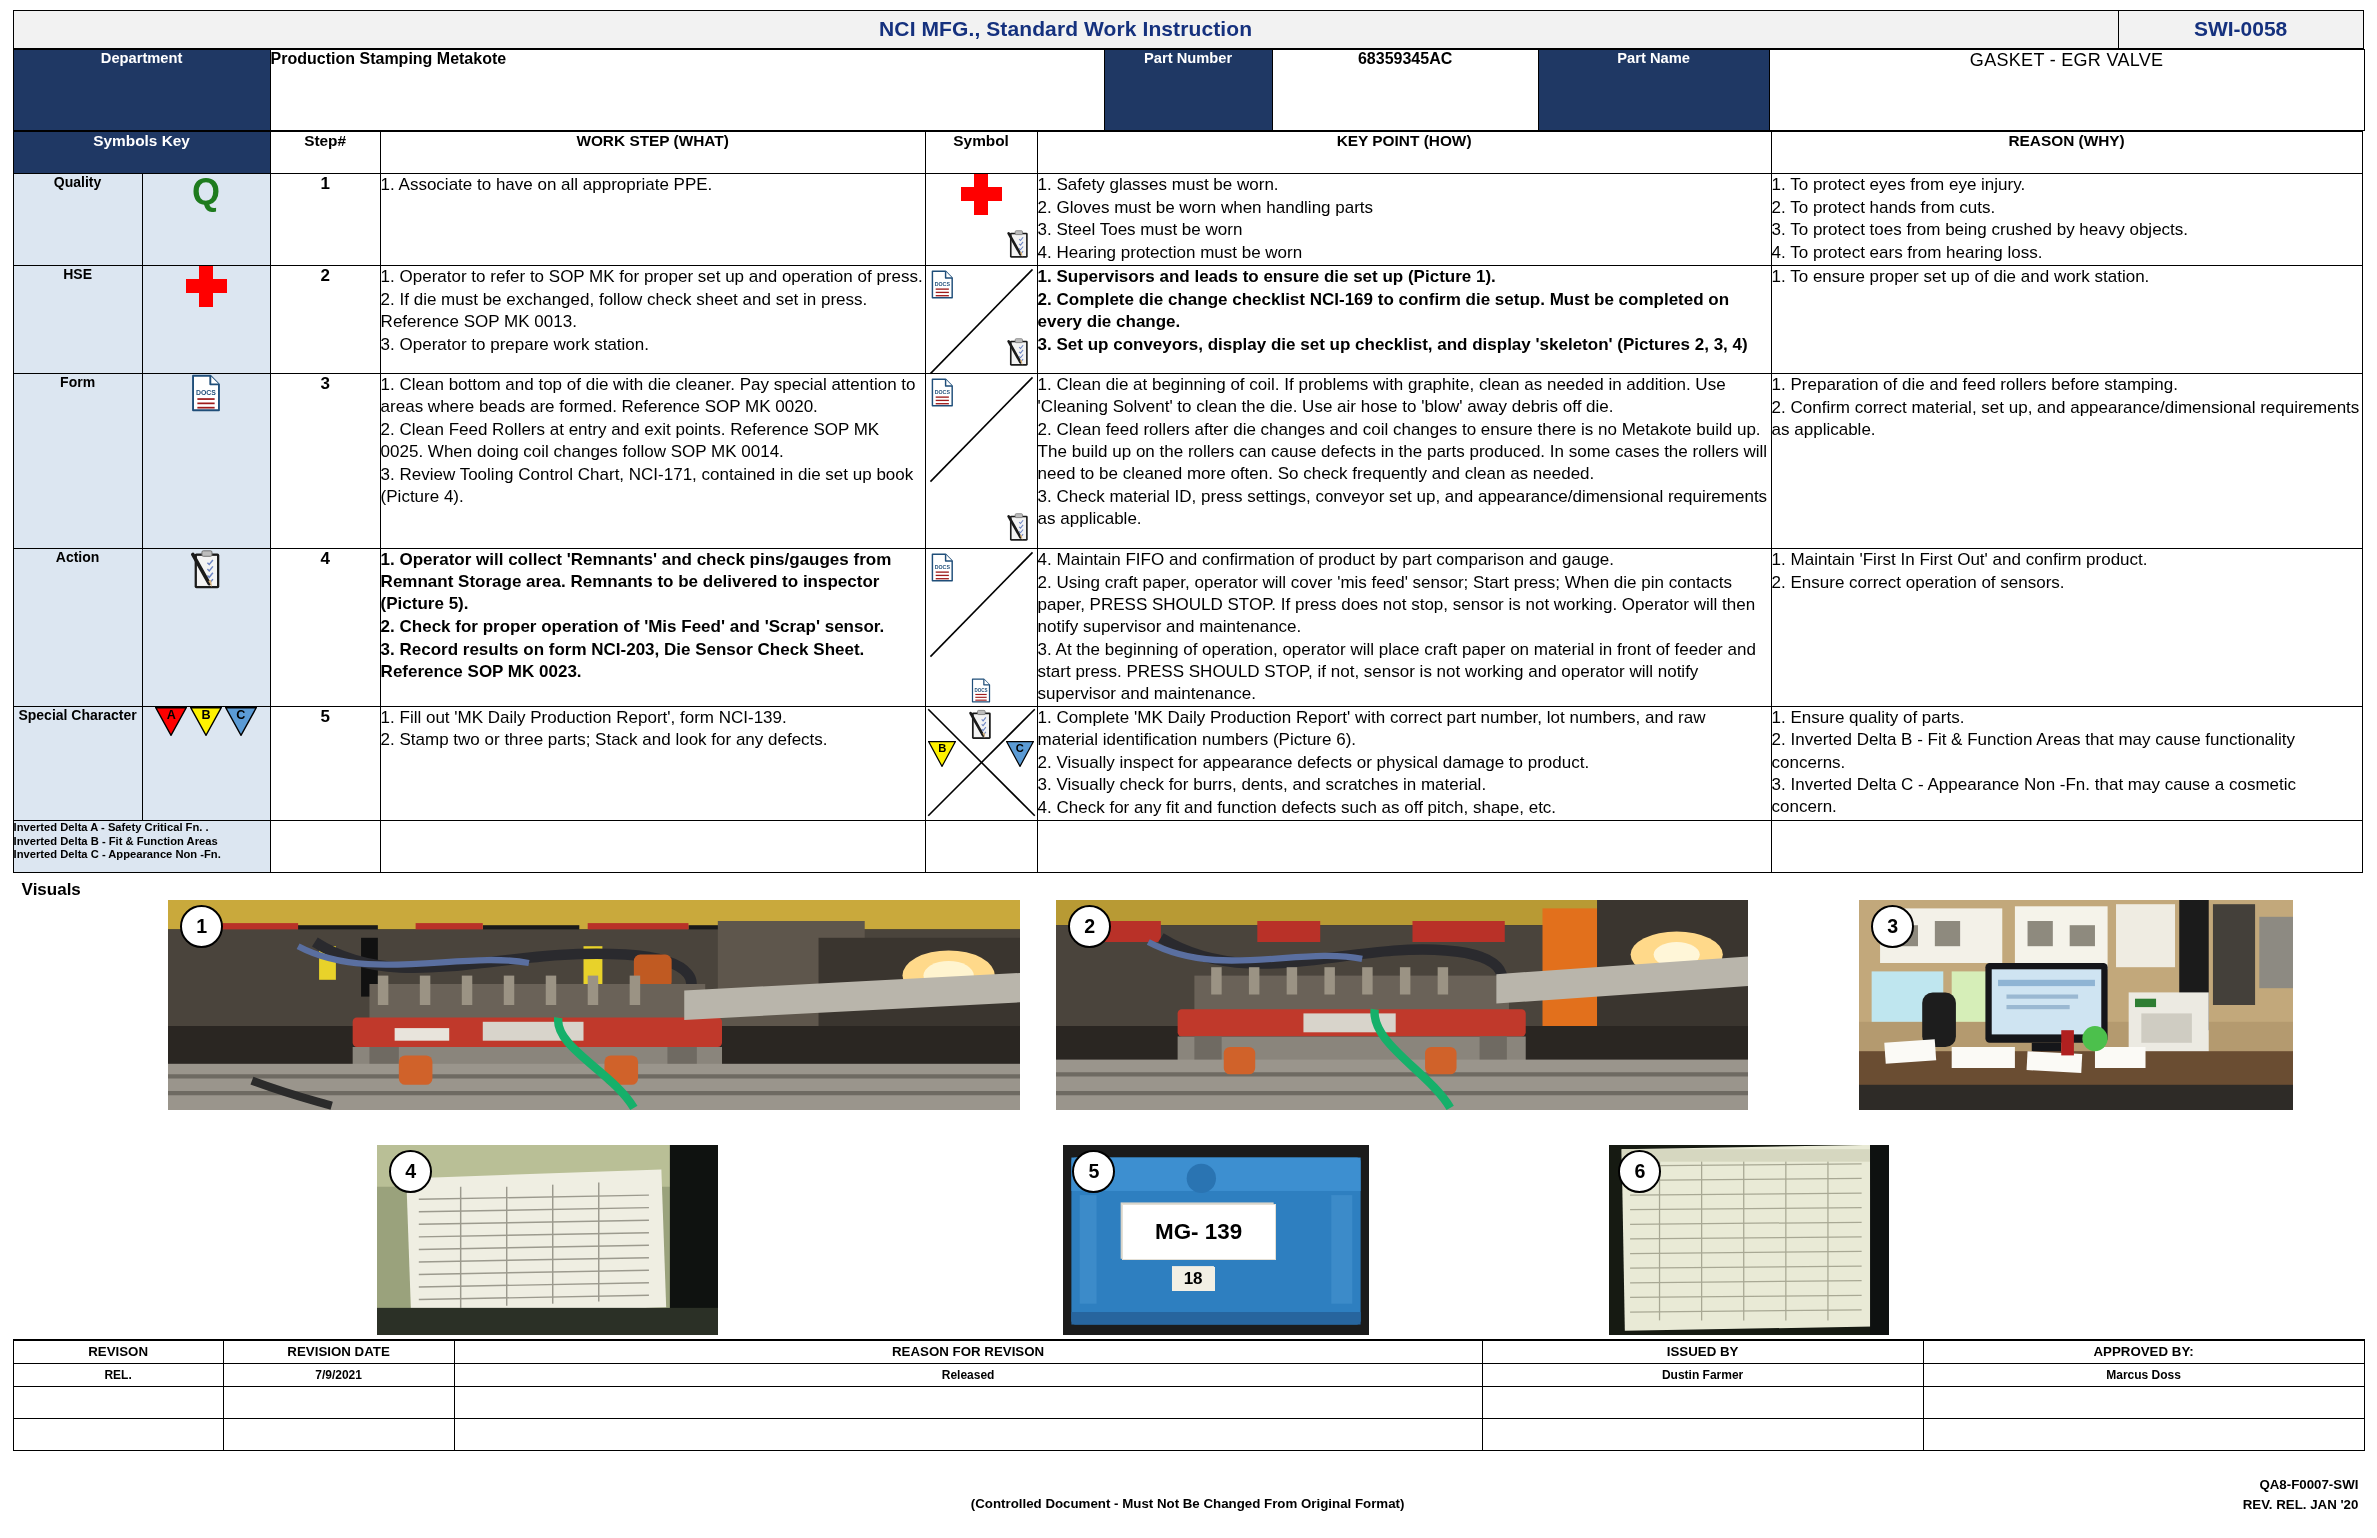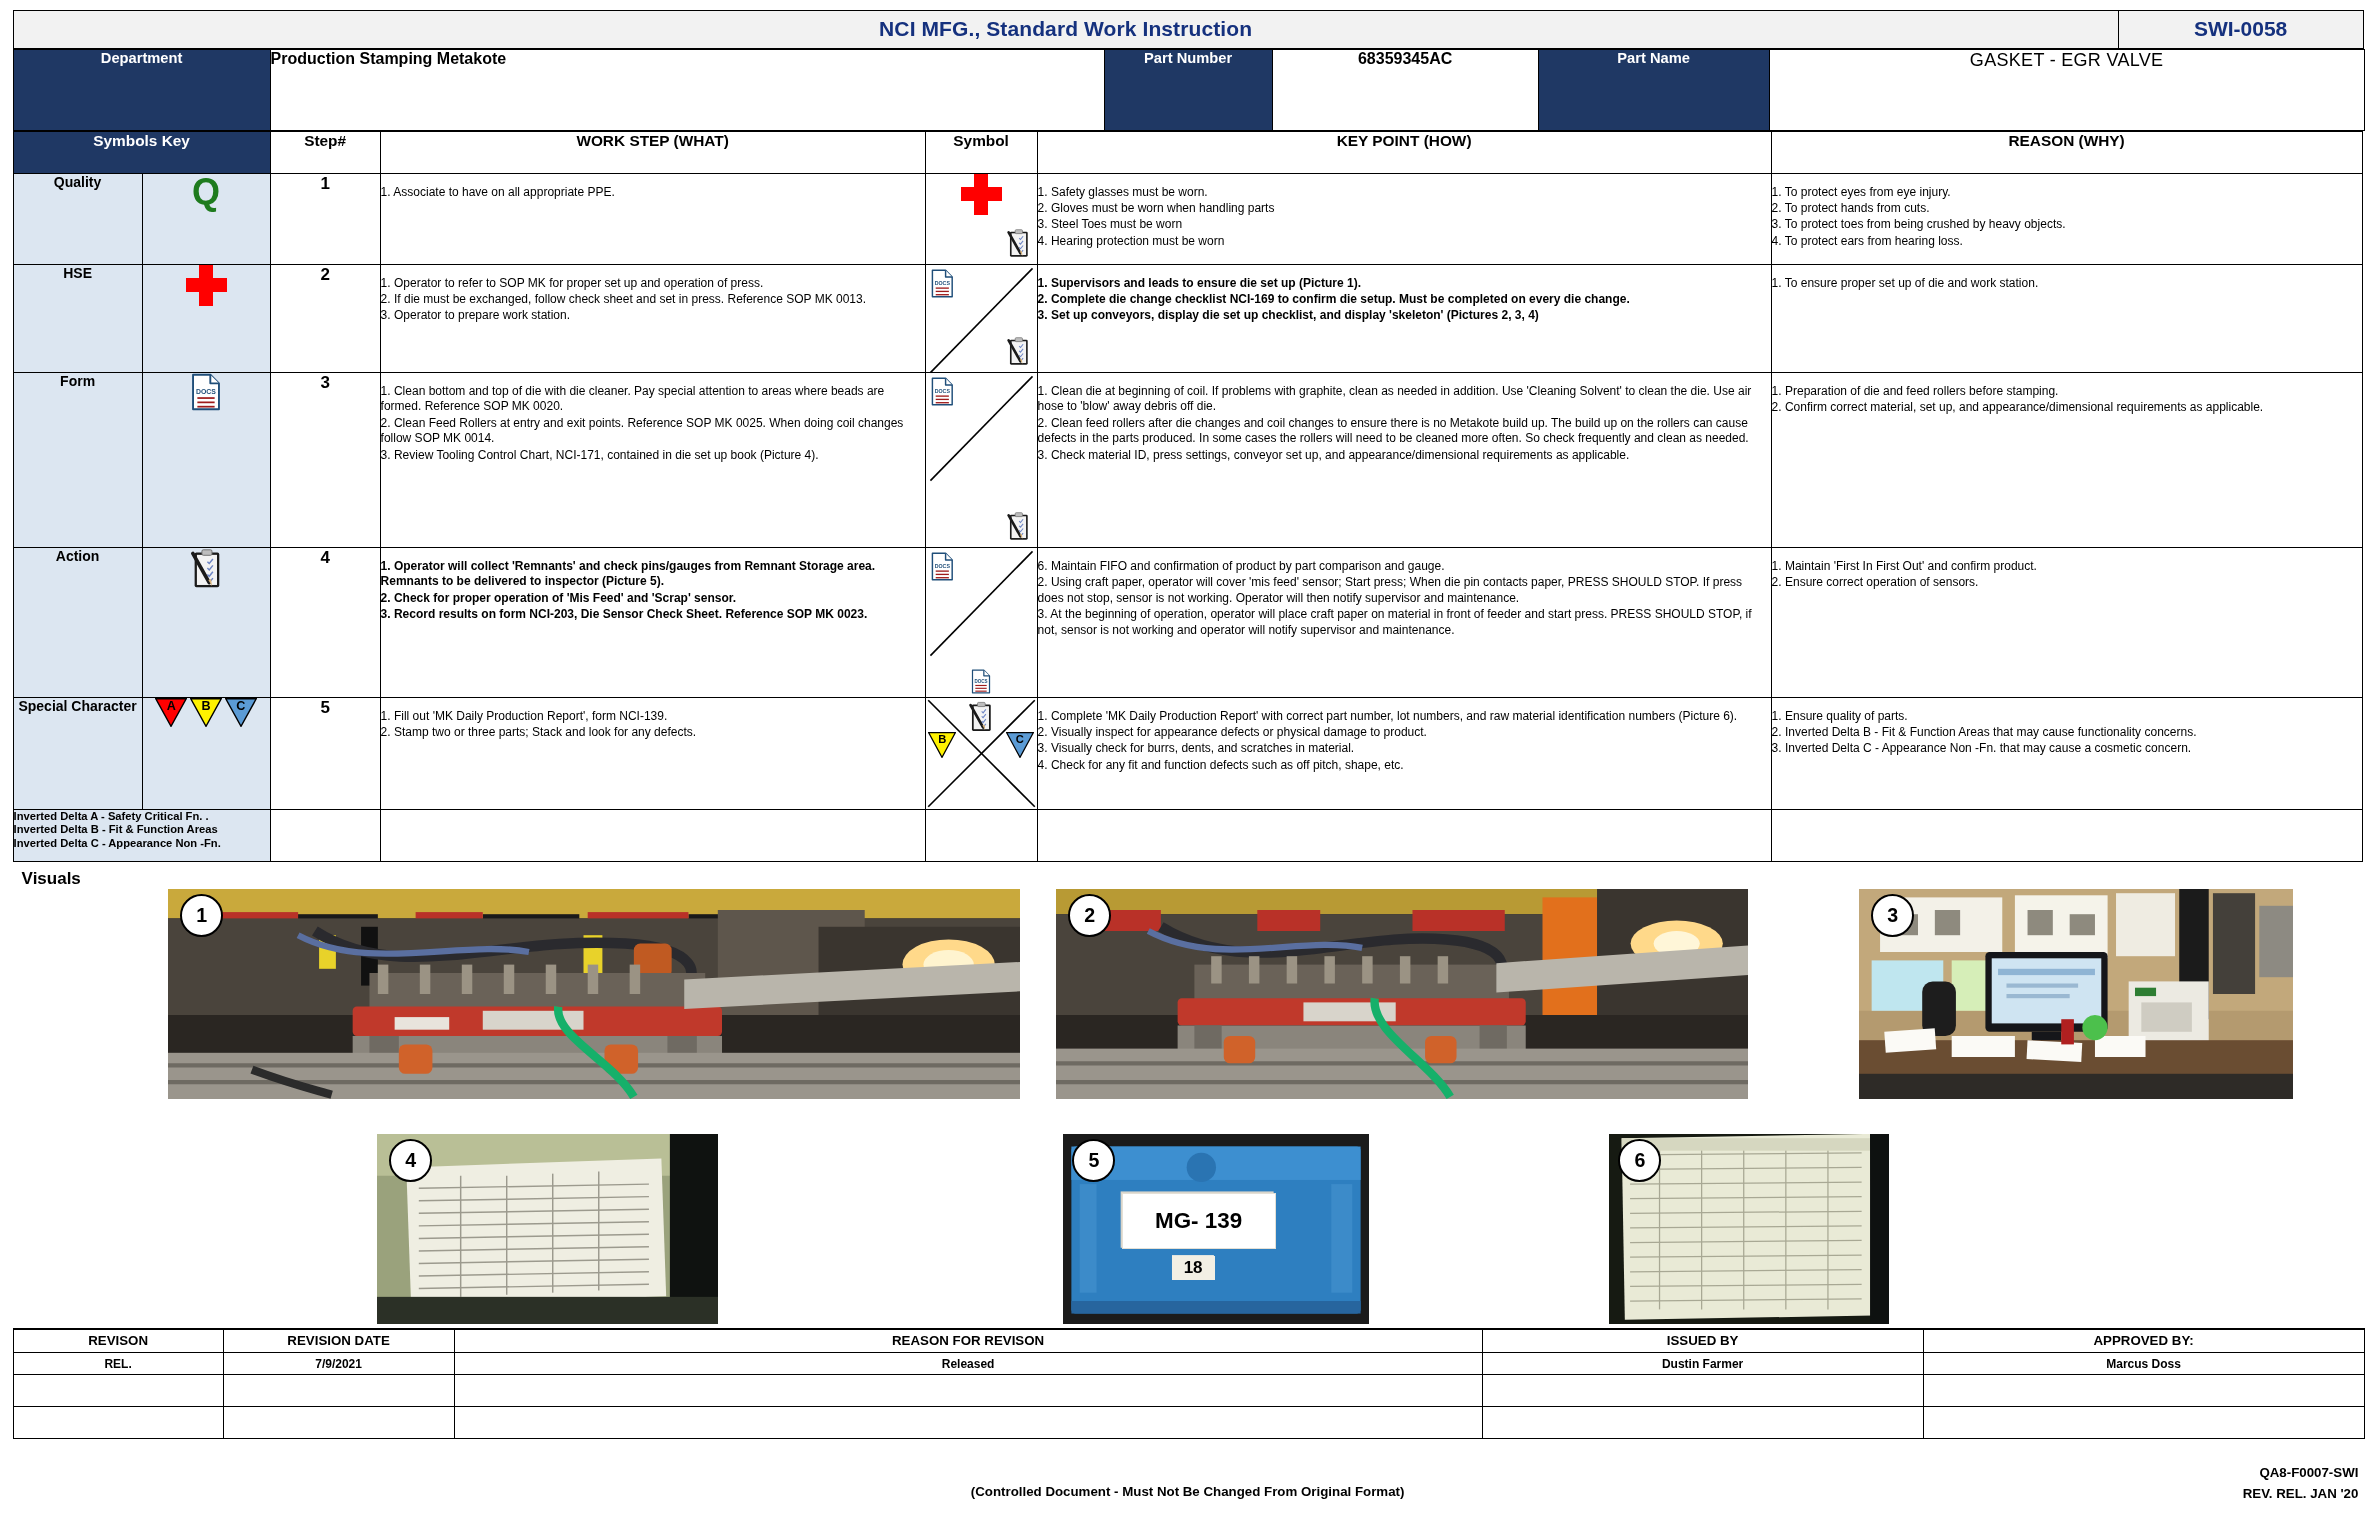--- a/index.html
+++ b/index.html
@@ -31,21 +31,21 @@
   .infoval-b { font-size:16px; font-weight:bold; padding:7px 8.4px; vertical-align:middle; }
   .infoval-c { font-size:16px; font-weight:bold; text-align:center; vertical-align:middle; }
   .infoval-plain { font-size:16px; text-align:center; vertical-align:middle; }
   .partname { font-size:18px; text-align:center; vertical-align:middle; letter-spacing:0.3px; }
 
   
   .colhead { font-size:15.4px; font-weight:bold; text-align:center; vertical-align:middle; height:42px; }
 
   
   .cellpad { padding:4.2px 5.6px 5.6px 5.6px; }
-  .body-txt { font-size:12px; line-height:1.30;margin-top:11px; }
+  .body-txt { font-size:17px; line-height:1.30; }
   .body-txt.bold { font-weight:bold; }
   .body-txt p { margin:0 0 0.7px 0; }
   .stepnum { font-size:17px; font-weight:bold; text-align:center; vertical-align:middle; }
   .symname { font-size:14px; font-weight:bold; text-align:center; vertical-align:middle; line-height:1.2; }
 
   
   .q-glyph { color:#1E7B1E; font-weight:bold; font-size:36px; line-height:1; font-family:"Liberation Sans", sans-serif; }
   .cross { position:relative; width:32px; height:32px; display:inline-block; }
   .cross::before, .cross::after { content:""; position:absolute; background:#FF0000; }
   .cross::before { left:10.5px; top:0; width:11.2px; height:32px; }
@@ -344,21 +344,21 @@
                     </g>
                     <g>
                       <line x1="4" y1="6" x2="22" y2="38" stroke="#1a1a1a" stroke-width="4" stroke-linecap="round"></line>
                       <path d="M21 35 l4 7 l-1 -8 z" fill="#d9b37a"></path>
                     </g>
                   </svg></span></div>
             </div>
           </td>
           <td class="cellpad">
             <div class="body-txt">
-              <p>6. Maintain FIFO and confirmation of product by part comparison and gauge.</p>
+              <p>4. Maintain FIFO and confirmation of product by part comparison and gauge.</p>
               <p>2. Using craft paper, operator will cover 'mis feed' sensor; Start press; When die pin contacts paper, PRESS SHOULD STOP. If press does not stop, sensor is not working. Operator will then notify supervisor and maintenance.</p>
               <p>3. At the beginning of operation, operator will place craft paper on material in front of feeder and start press. PRESS SHOULD STOP, if not, sensor is not working and operator will notify supervisor and maintenance.</p>
             </div>
           </td>
           <td class="cellpad">
             <div class="body-txt">
               <p>1. Maintain 'First In First Out' and confirm product.</p>
               <p>2. Ensure correct operation of sensors.</p>
             </div>
           </td>

